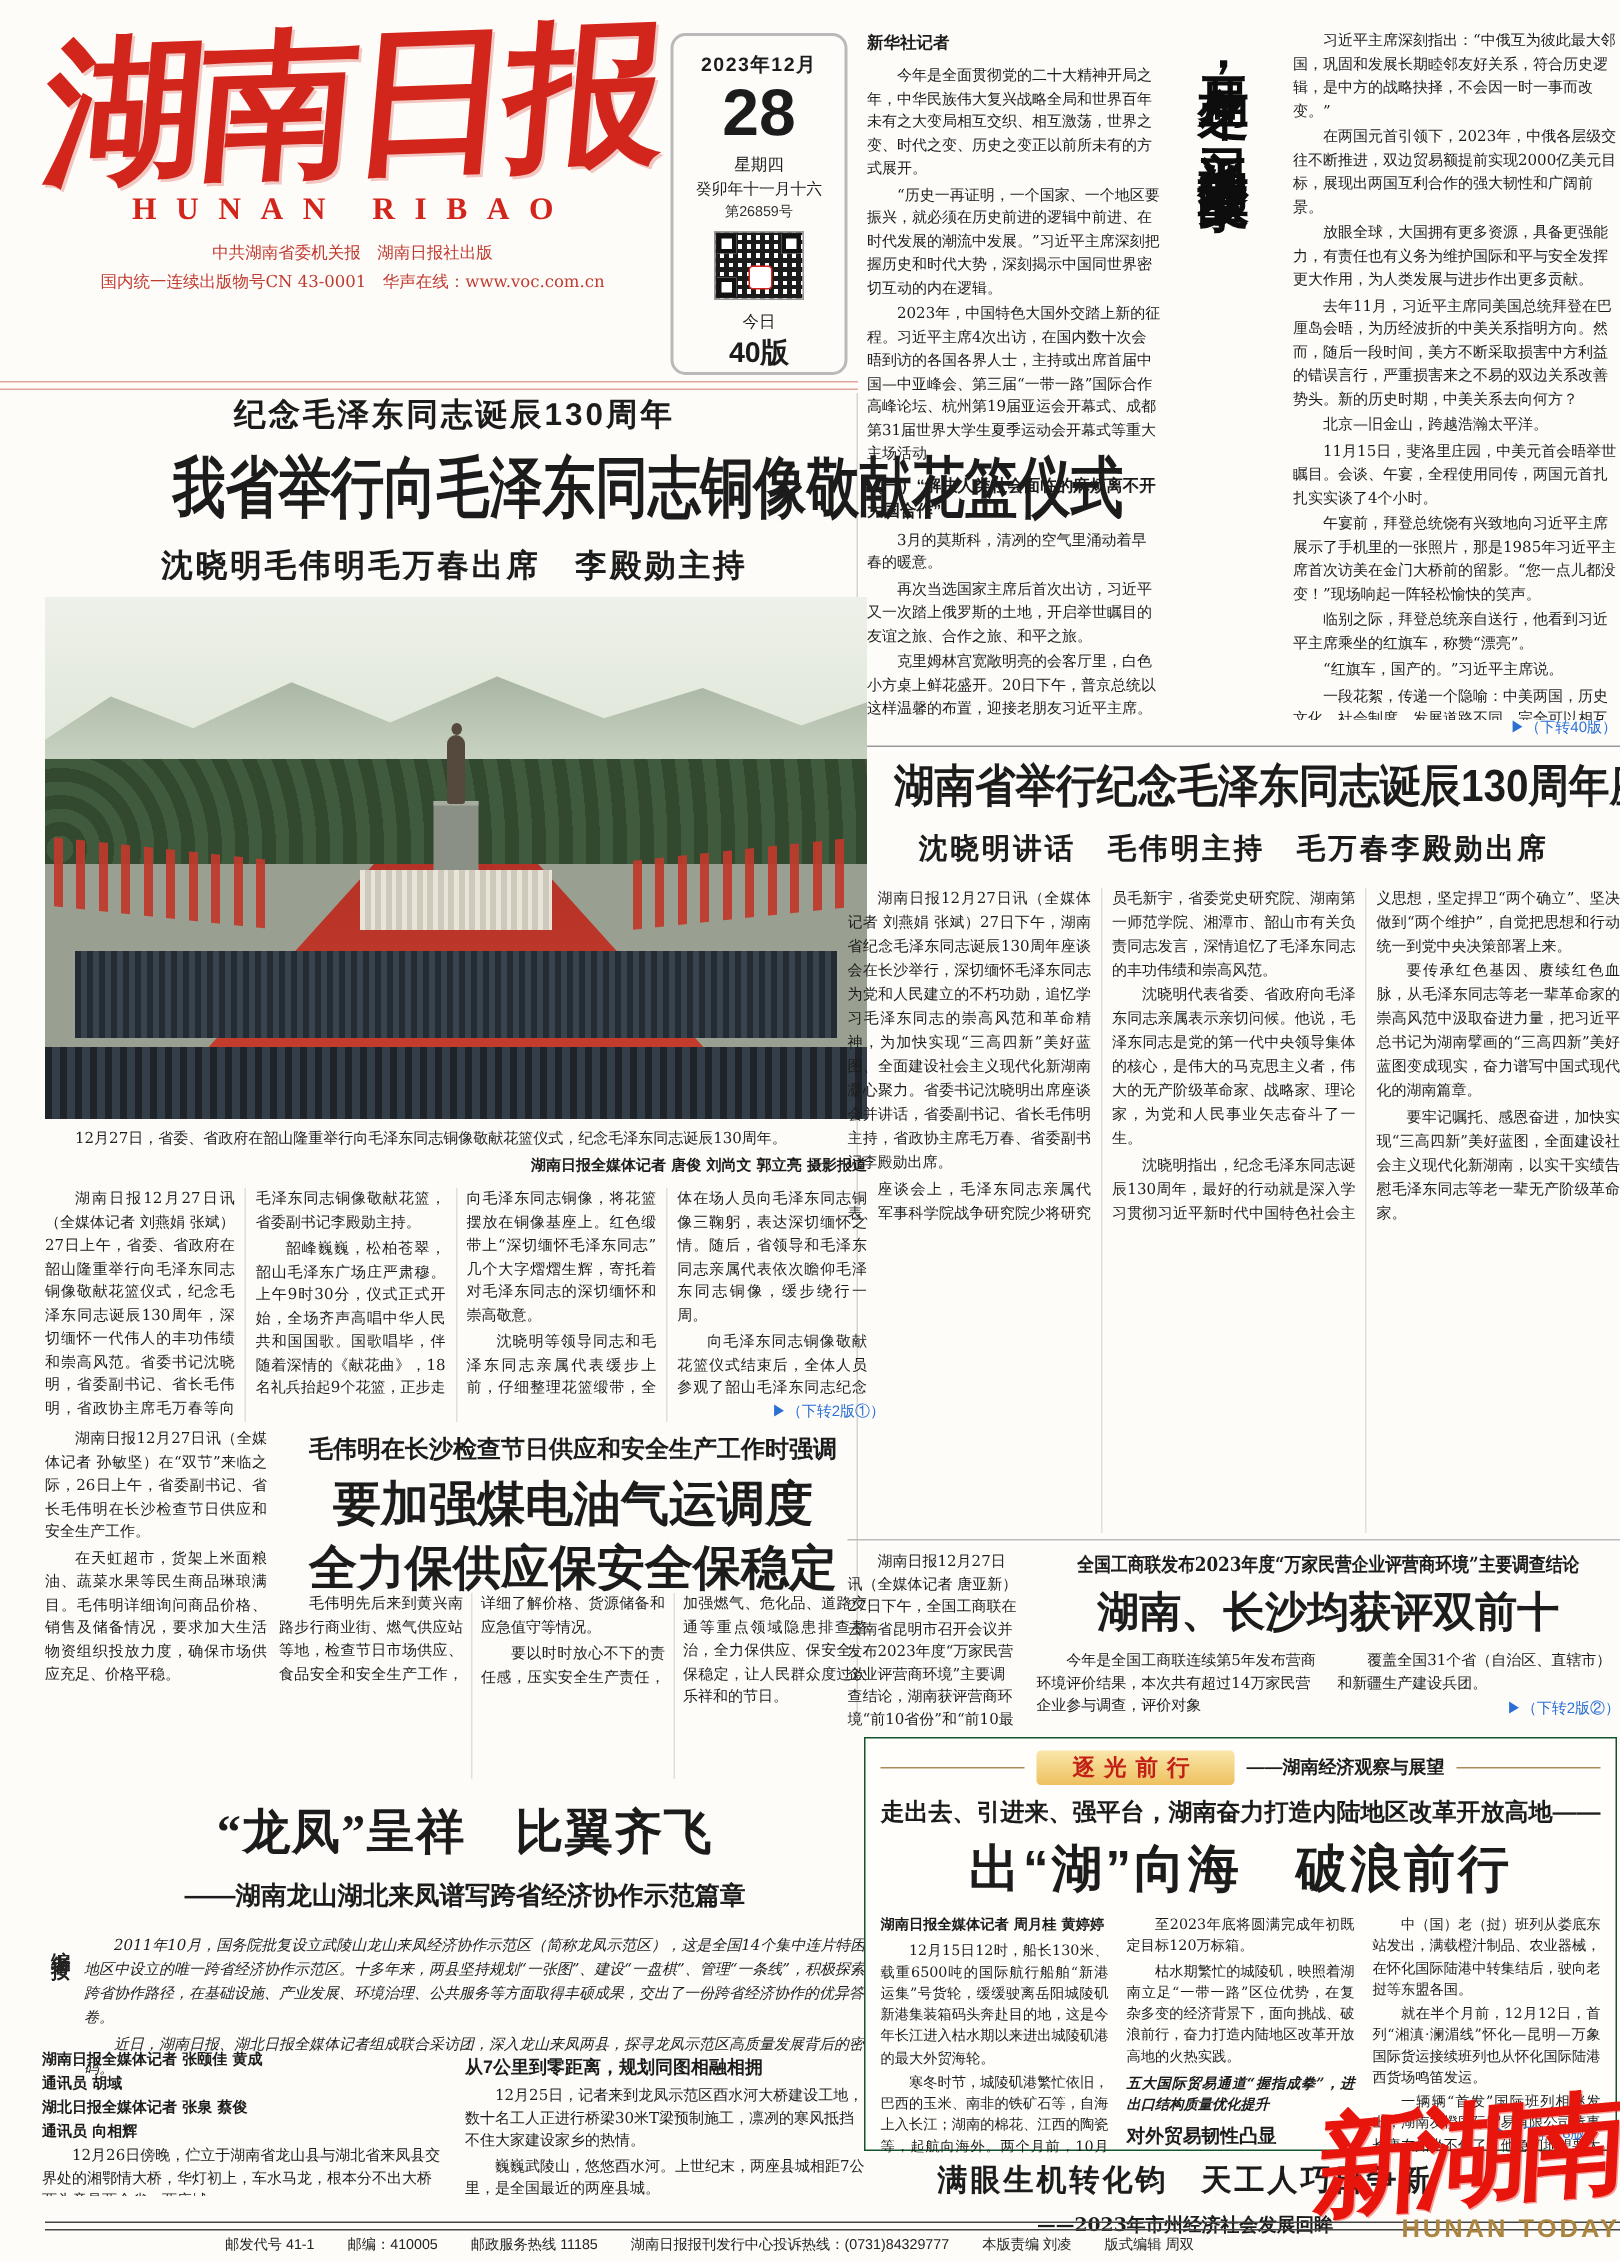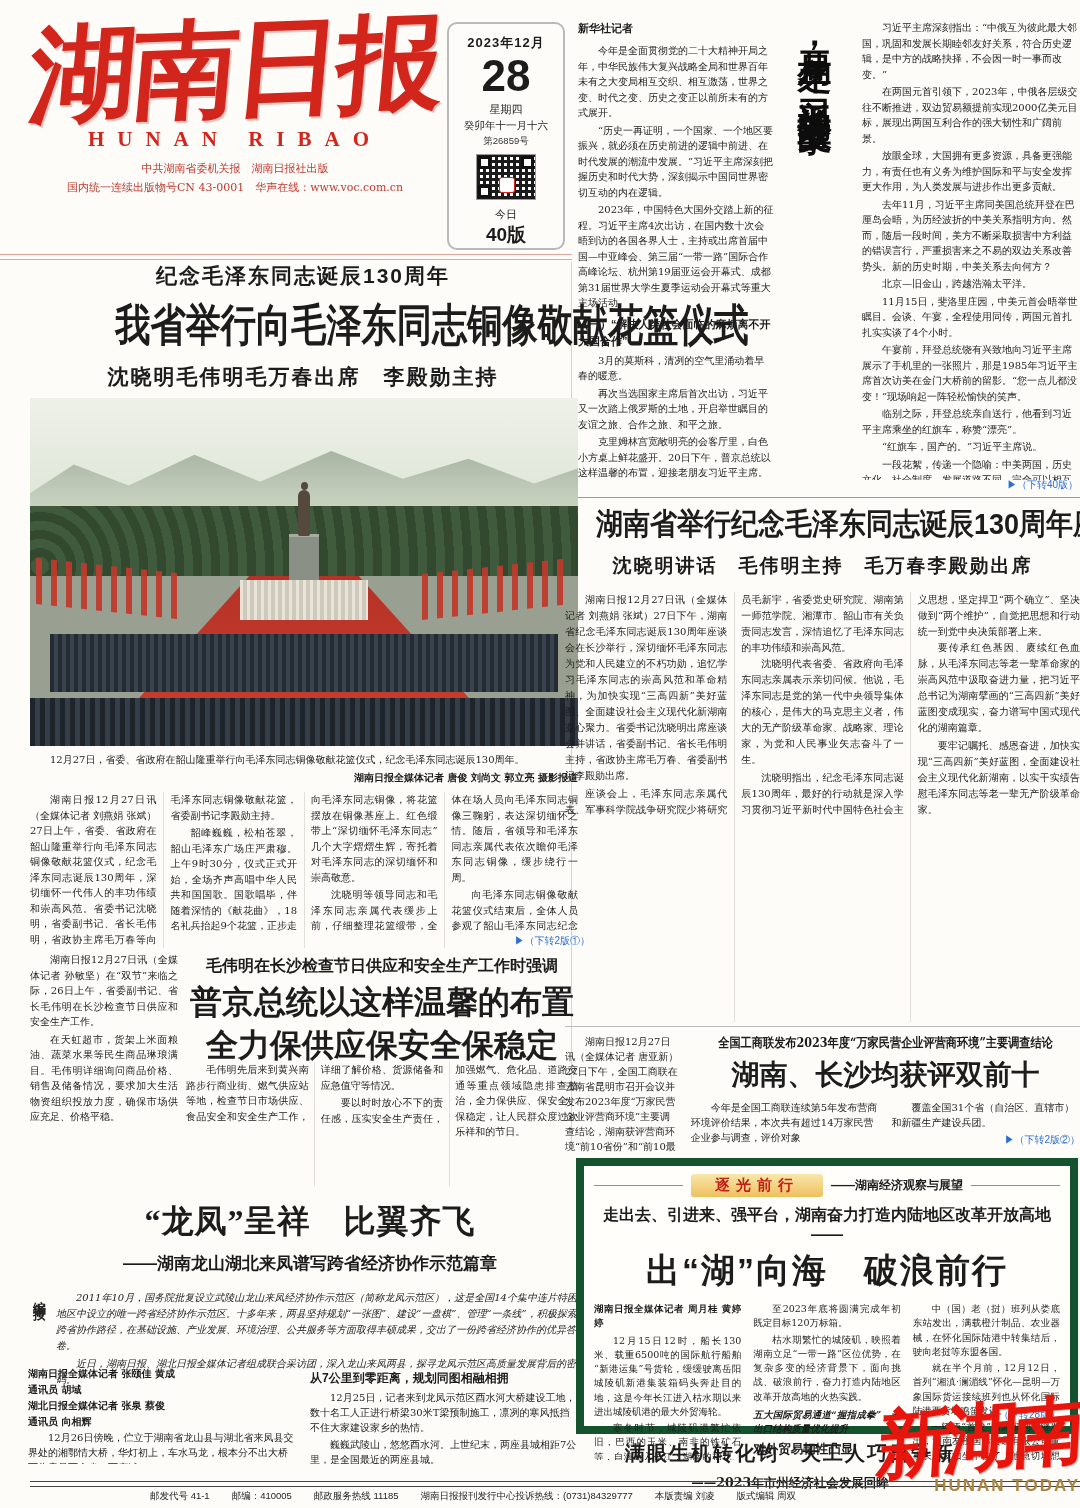--- a/index.html
+++ b/index.html
@@ -120,21 +120,21 @@
   .biz{left:565px;top:1034px;width:515px;height:118px;display:flex;gap:12px;}
   .biz-left{width:170px;font-size:10px;line-height:1.5;overflow:hidden;}
   .biz-right{flex:1;text-align:center;}
   .biz-kicker{font-size:13px;font-weight:bold;white-space:nowrap;}
   .biz-kicker .condense{transform:scaleX(.86);}
   .biz-title{font-size:28px;font-weight:900;margin-top:4px;font-family:"Liberation Sans",sans-serif;}
   .biz-cols{display:flex;gap:12px;margin-top:6px;text-align:left;font-size:10px;line-height:1.5;height:54px;overflow:hidden;}
   .biz-cols>div{flex:1;}
 
   
-  .ecobox{left:576px;top:1158px;width:502px;height:276px;border:8px solid #14532d;box-sizing:border-box;
+  .ecobox{left:576px;top:1158px;width:502px;height:276px;border:1px solid #14532d;box-sizing:border-box;
           padding:8px 10px 6px 10px;background:#fffefb;}
   .eco-badgerow{display:flex;align-items:center;gap:8px;}
   .eco-line{flex:1;height:1px;background:#a88c5a;}
   .eco-badge{background:linear-gradient(#f9e7ab,#eec05e);color:#c21f16;font-weight:900;font-size:15px;
              letter-spacing:6px;padding:2px 24px;border-radius:3px;font-family:"Liberation Sans",sans-serif;}
   .eco-series{font-weight:bold;font-size:12px;white-space:nowrap;font-family:"Liberation Sans",sans-serif;}
   .eco-kicker{text-align:center;font-size:16px;font-weight:bold;margin-top:8px;font-family:"Liberation Sans",sans-serif;}
   .eco-title{text-align:center;font-size:34px;font-weight:900;margin-top:4px;letter-spacing:2px;font-family:"Liberation Sans",sans-serif;}
   .eco-cols{display:flex;gap:12px;margin-top:8px;height:158px;overflow:hidden;font-size:9.5px;line-height:1.5;}
   .eco-cols>div{flex:1;}
@@ -254,21 +254,21 @@
     </div>
   <div class="abs jump" style="left:482px;top:934px;width:108px;font-size:10px;">▶（下转2版①）</div>
 
   <div class="abs sup-left cols">
       <p>湖南日报12月27日讯（全媒体记者 孙敏坚）在“双节”来临之际，26日上午，省委副书记、省长毛伟明在长沙检查节日供应和安全生产工作。</p>
       <p>在天虹超市，货架上米面粮油、蔬菜水果等民生商品琳琅满目。毛伟明详细询问商品价格、销售及储备情况，要求加大生活物资组织投放力度，确保市场供应充足、价格平稳。</p>
     </div>
   <div class="abs sup-head">
     <div class="sup-kicker">毛伟明在长沙检查节日供应和安全生产工作时强调</div>
     <div class="sup-title">
-      <div>普京总统以这样温馨的布置</div>
+      <div>要加强煤电油气运调度</div>
       <div>全力保供应保安全保稳定</div>
     </div>
   </div>
   <div class="abs sup-body cols">
       <p>毛伟明先后来到黄兴南路步行商业街、燃气供应站等地，检查节日市场供应、食品安全和安全生产工作，详细了解价格、货源储备和应急值守等情况。</p>
       <p>要以时时放心不下的责任感，压实安全生产责任，加强燃气、危化品、道路交通等重点领域隐患排查整治，全力保供应、保安全、保稳定，让人民群众度过欢乐祥和的节日。</p>
     </div>
 
   <div class="abs df-head">
     <div class="df-title">“龙凤”呈祥　比翼齐飞</div>

